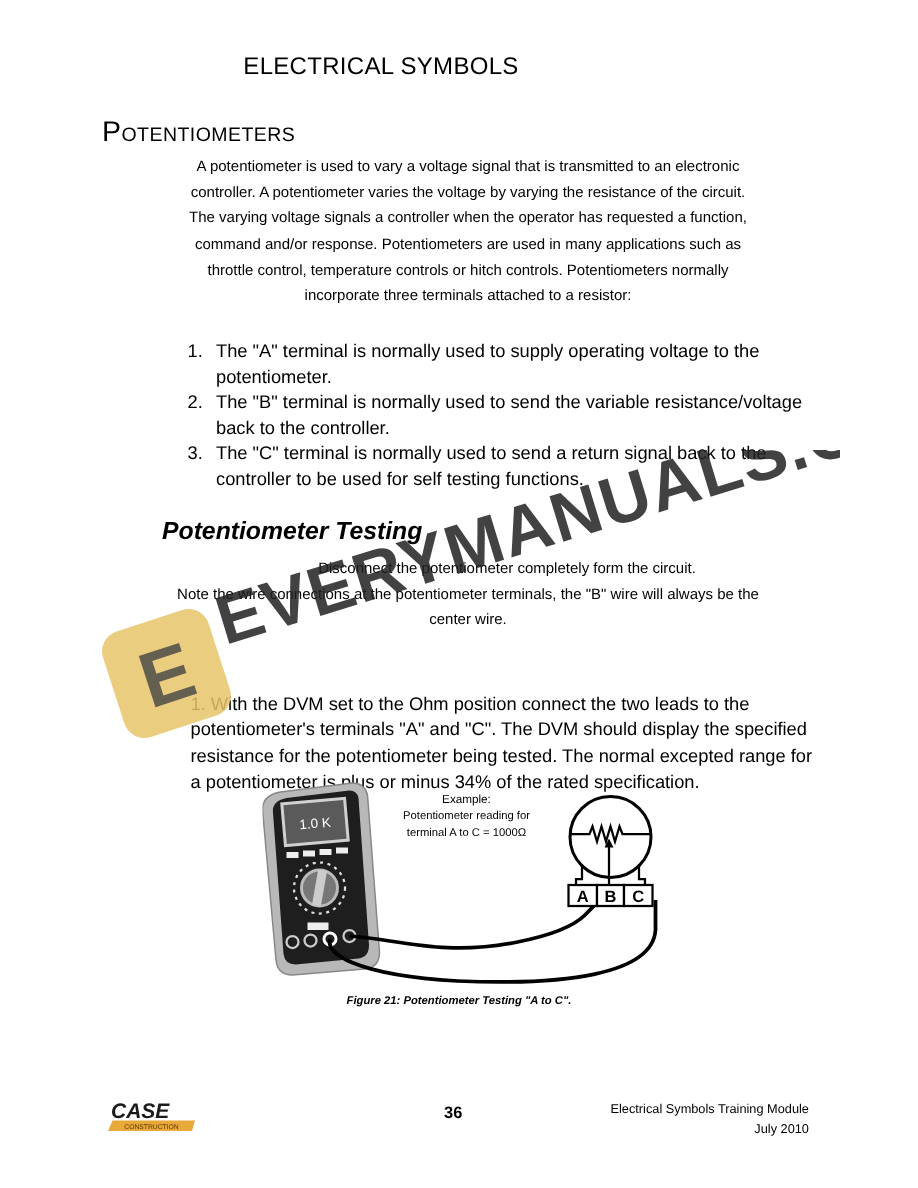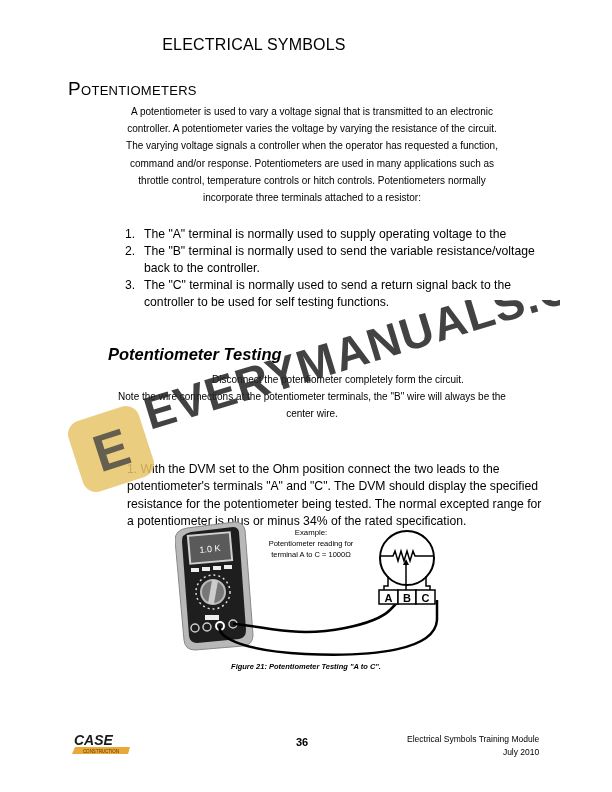--- a/index.html
+++ b/index.html
@@ -39,20 +39,21 @@
   <div>command and/or response. Potentiometers are used in many applications such as</div>
   <div>throttle control, temperature controls or hitch controls. Potentiometers normally</div>
   <div>incorporate three terminals attached to a resistor:</div>
 </div>
 
 <div class="abs list" style="top:226px;">
   <div class="item">
     <span class="num">1.</span>
     <span>
         <div>The "A" terminal is normally used to supply operating voltage to the</div>
+        <div>potentiometer.</div>
       </span>
   </div>
   <div class="item">
     <span class="num">2.</span>
     <span>
         <div>The "B" terminal is normally used to send the variable resistance/voltage</div>
         <div>back to the controller.</div>
       </span>
   </div>
   <div class="item">

